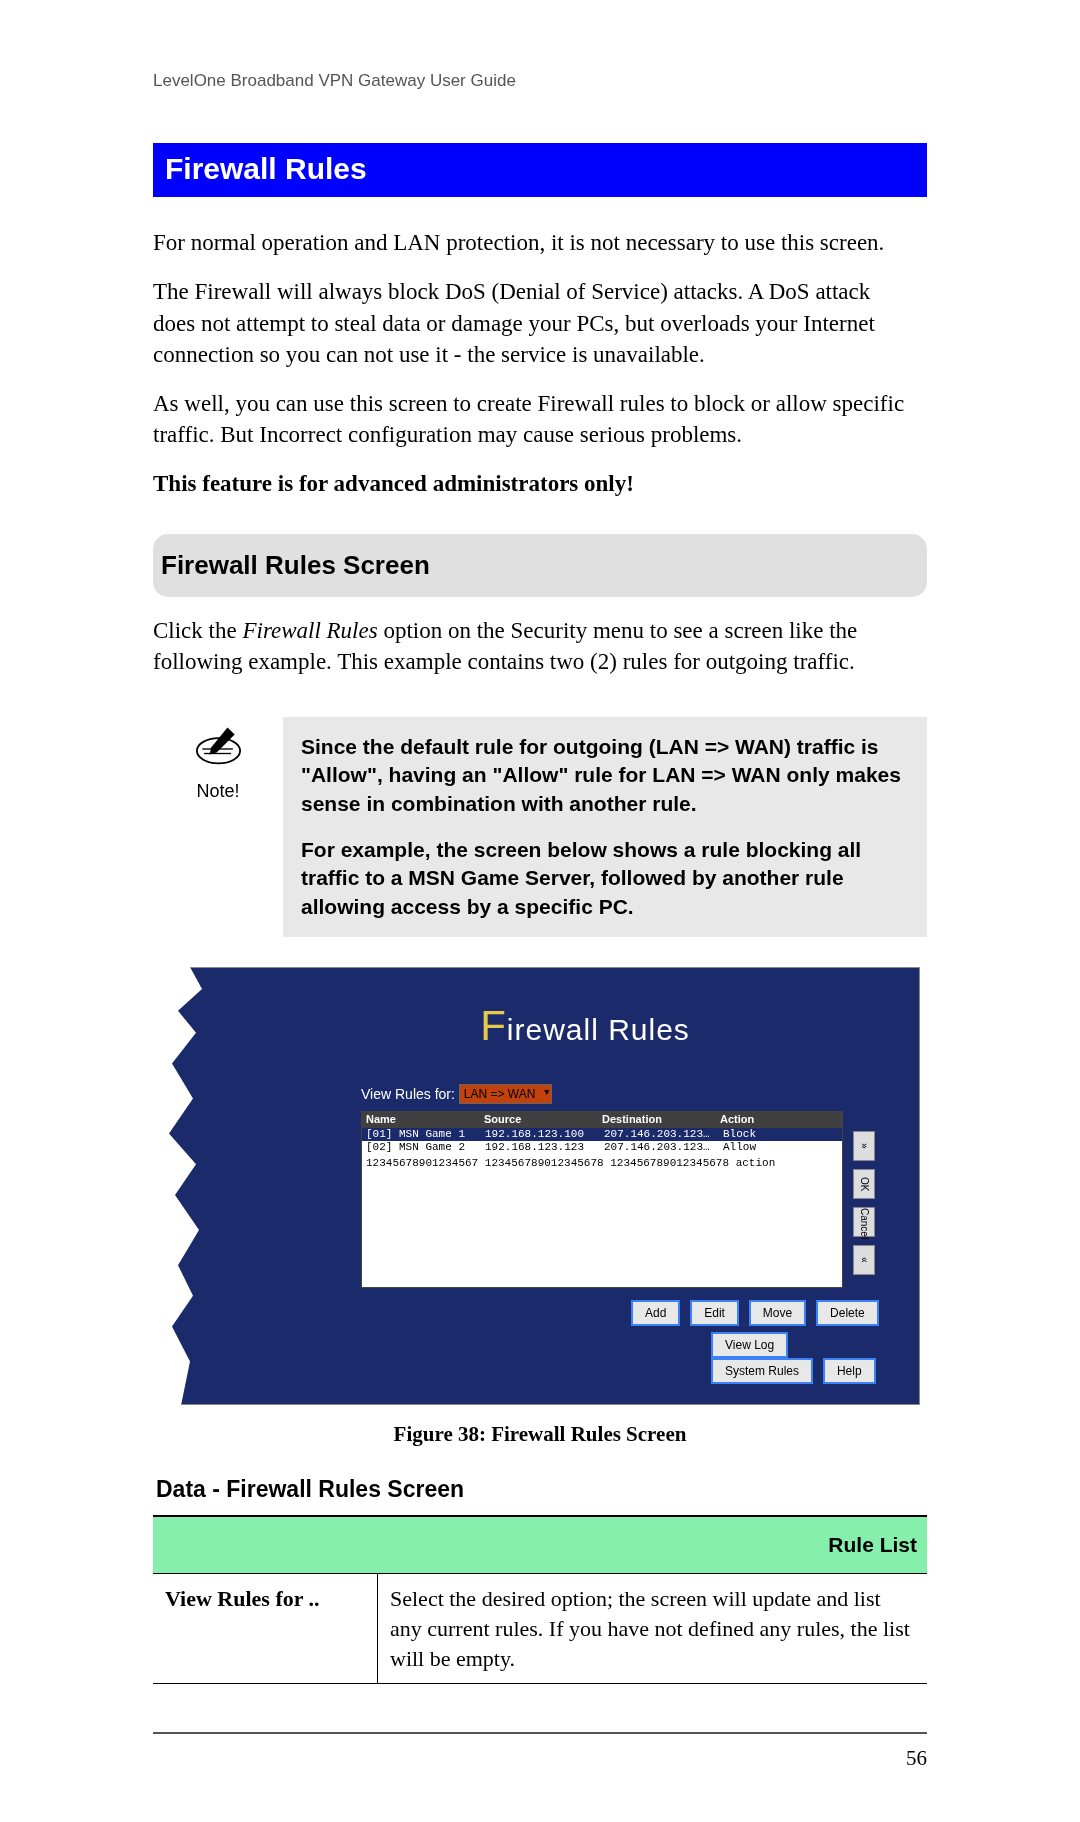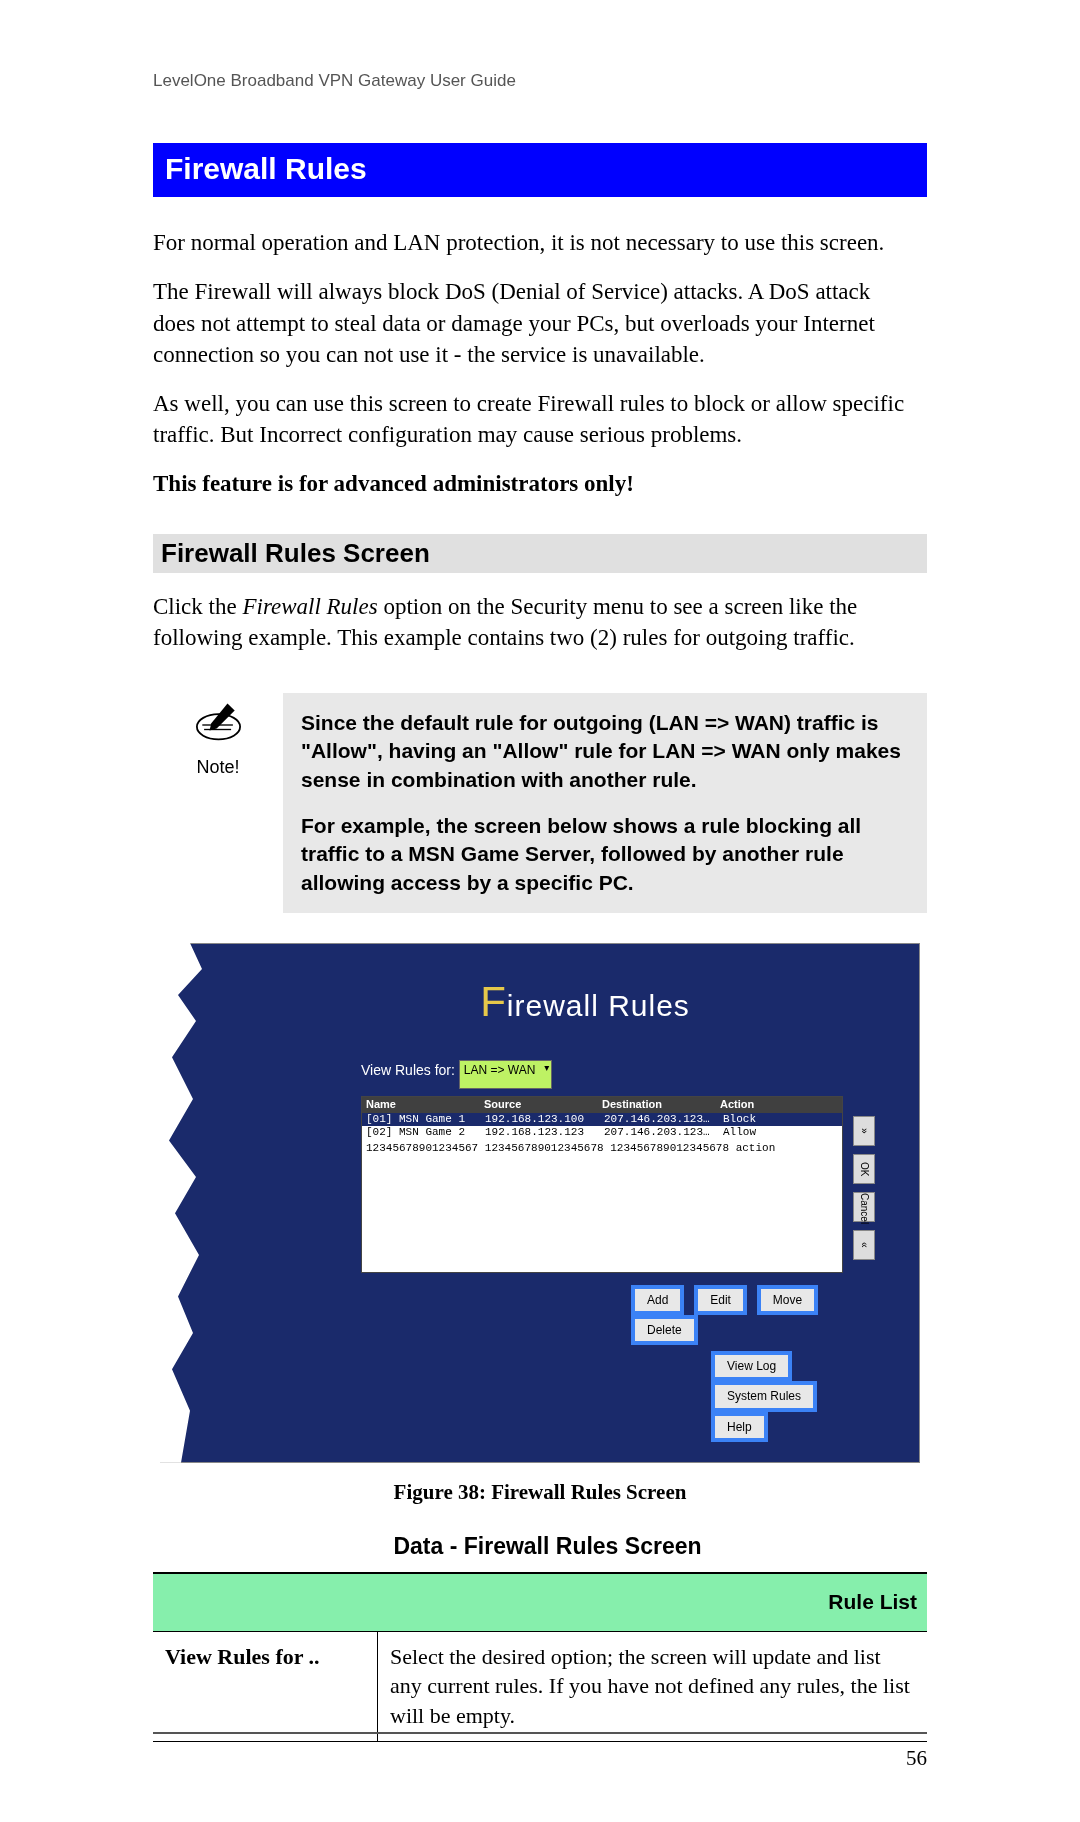--- a/index.html
+++ b/index.html
@@ -37,22 +37,23 @@
     margin: 0 16px 18px 0;
   }
   .bold {
     font-weight: bold;
   }
   .subsection-bar {
     background: #e0e0e0;
     font-family: Arial, Helvetica, sans-serif;
     font-weight: bold;
     font-size: 26px;
-    padding: 2px 8px;
+    padding: 14px 8px;
     margin: 35px 0 18px 0;
+    border-radius: 15px;
   }
   .italic {
     font-style: italic;
   }
   .note-block {
     display: flex;
     gap: 20px;
     margin: 40px 0 30px 20px;
   }
   .note-icon-col {
@@ -110,24 +111,24 @@
     font-weight: normal;
   }
   .fw-controls {
     margin-left: 170px;
     font-size: 14px;
   }
   .fw-row-label {
     display: inline-block;
   }
   .fw-select {
-    background: #bef264;
+    background: #c2410c;
     color: #000;
     font-size: 12px;
-    padding: 1px 16px 10px 4px;
+    padding: 1px 16px 1px 4px;
     border: 1px solid #666;
     display: inline-block;
     position: relative;
     top: -1px;
   }
   .fw-select::after {
     content: '▾';
     position: absolute;
     right: 2px; top: 0;
     font-size: 10px;
@@ -188,40 +189,39 @@
   }
   .fw-btn-rows {
     margin-left: 170px;
     margin-top: 12px;
   }
   .fw-btn-rows .row1 { margin-left: 100px; }
   .fw-btn-rows .row2 { margin-left: 180px; margin-top: 6px; }
   .fw-btn {
     background: #e8e8e8;
     color: #000;
-    border: 4px solid #3b82f6;
+    border: 2px solid #3b82f6;
     font-size: 12px;
     padding: 3px 12px;
     margin-right: 6px;
     font-family: Arial, Helvetica, sans-serif;
     display: inline-block;
   }
 
   .figure-caption {
     text-align: center;
     font-weight: bold;
     font-size: 21px;
     margin: 12px 0 25px 0;
   }
   .data-heading {
     font-family: Arial, Helvetica, sans-serif;
     font-weight: bold;
     font-size: 23px;
-    margin: 20px 0 10px 15px;
-    text-align: center;
+    margin: 20px 0 10px 3px;
   }
   table.data-table {
     width: 100%;
     border-collapse: collapse;
     font-size: 22px;
   }
   table.data-table th.section-row {
     background: #86efac;
     text-align: right;
     font-family: Arial, Helvetica, sans-serif;

